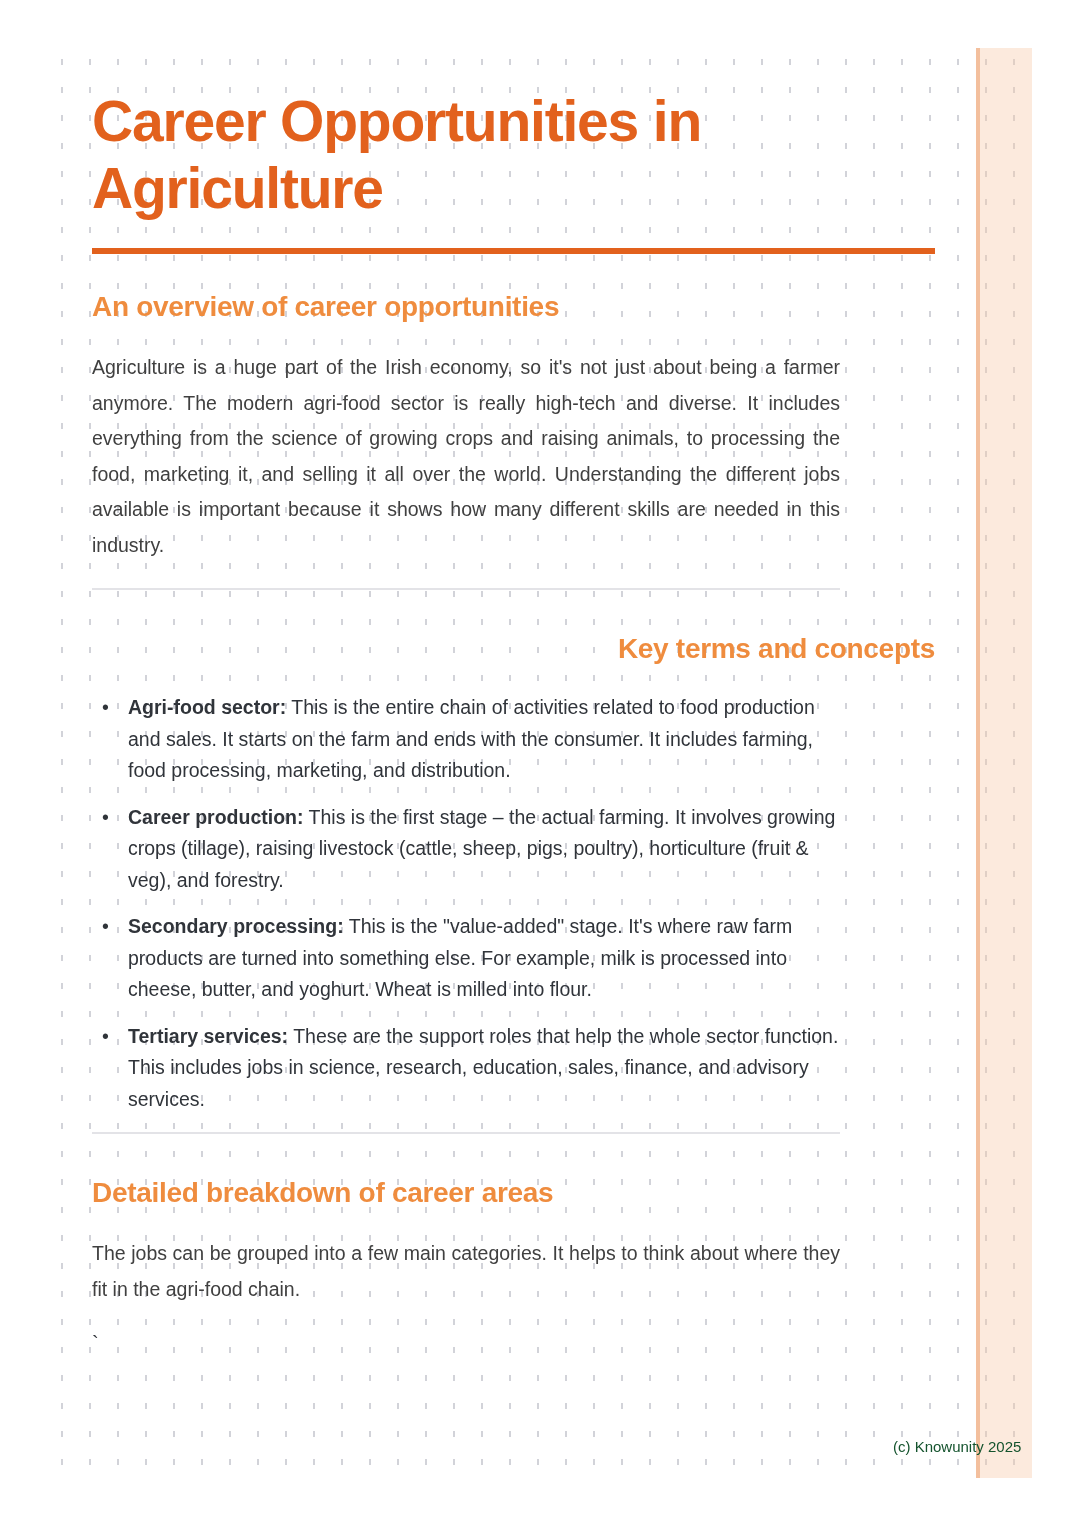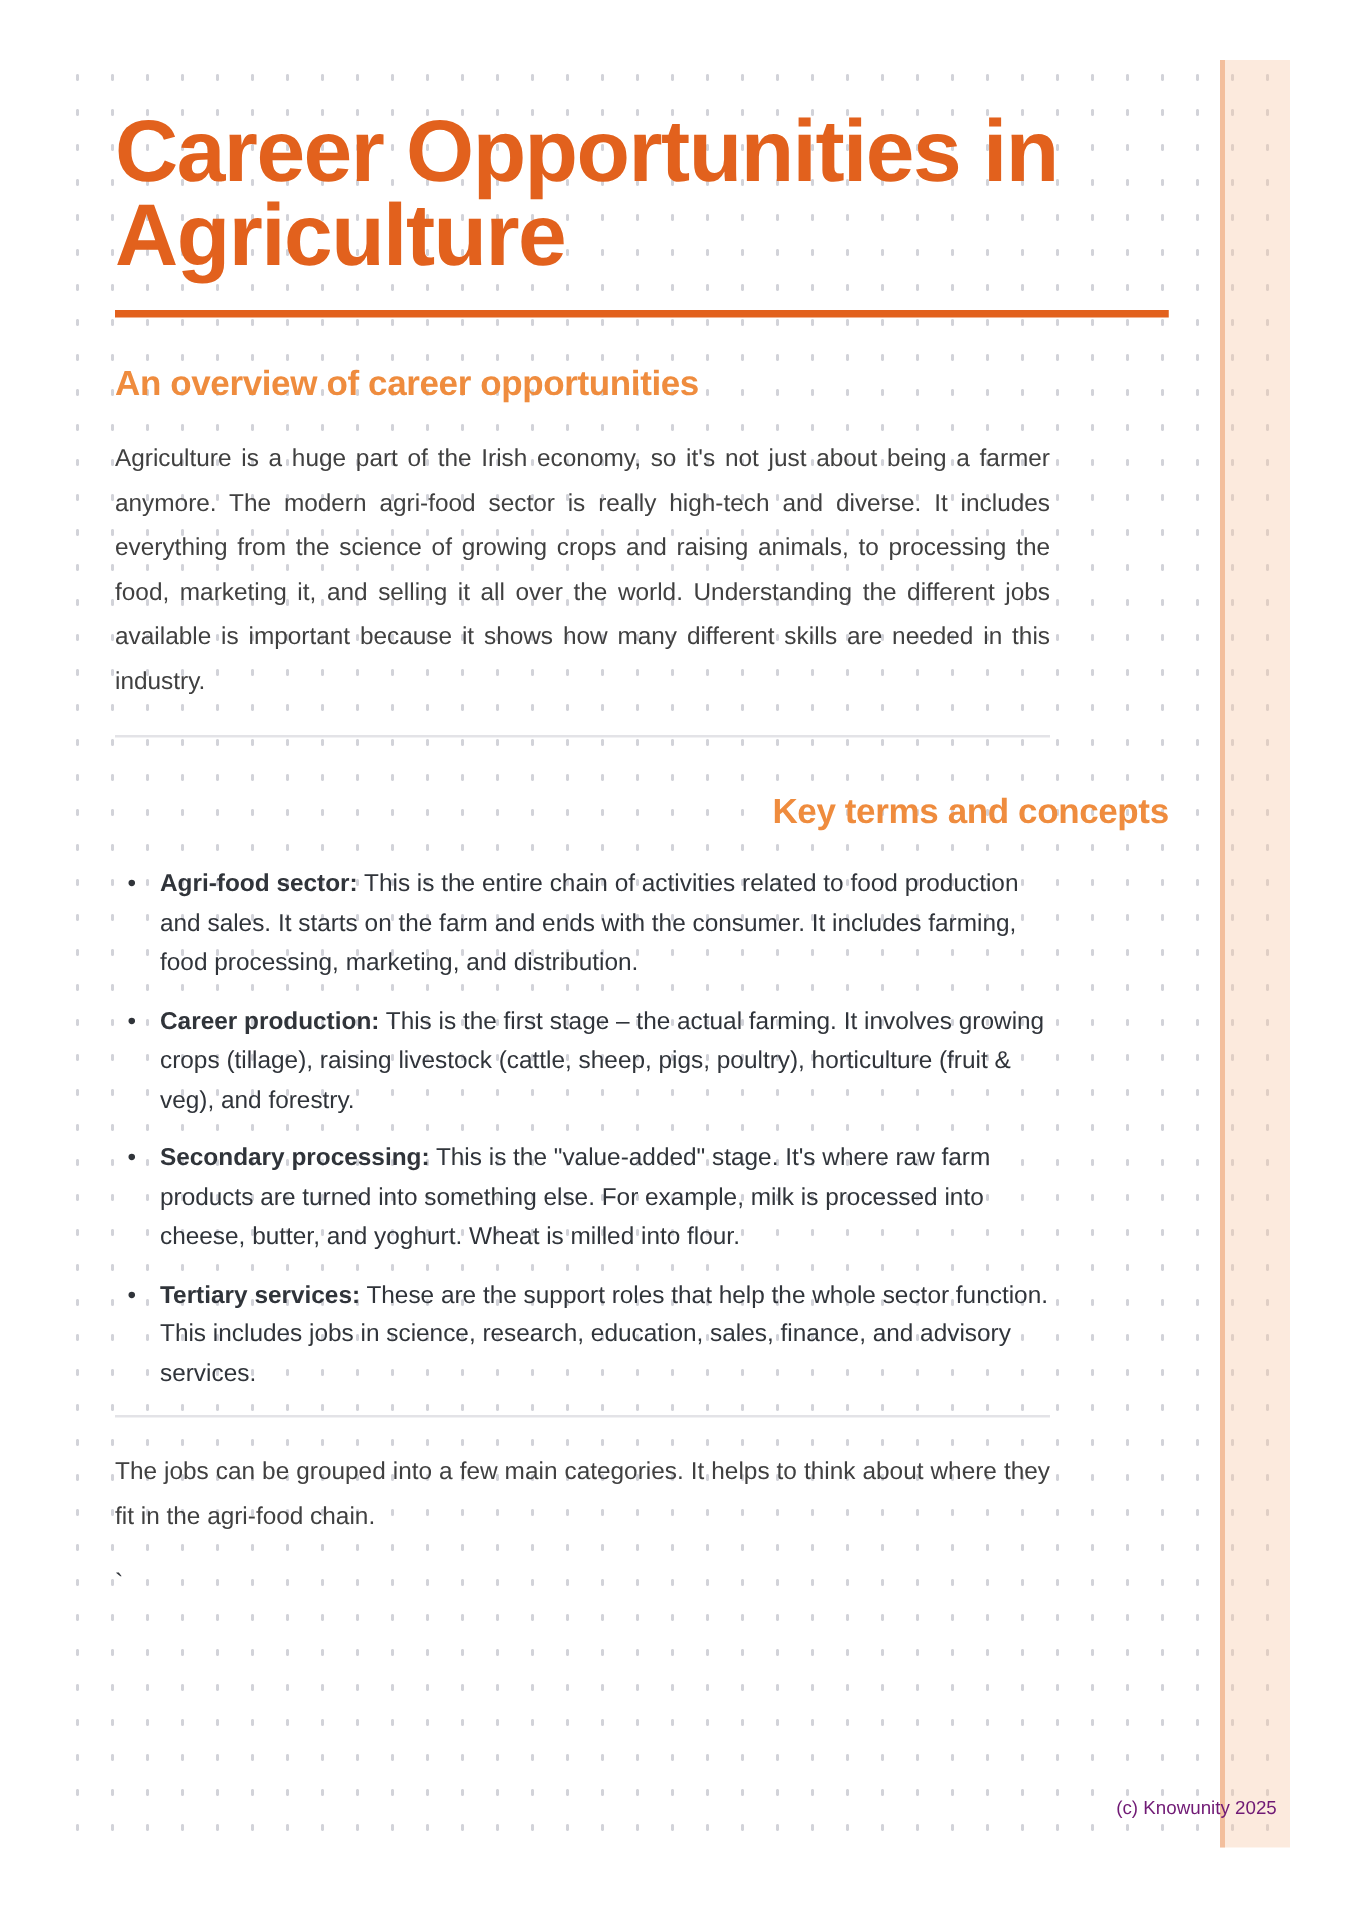--- a/index.html
+++ b/index.html
@@ -25,21 +25,21 @@
     position: absolute; left: 976px; top: 48px; width: 56px; height: 1430px;
     background: rgba(246, 199, 165, 0.38);
     border-left: 4px solid rgba(233, 147, 94, 0.5);
     box-sizing: border-box;
   }
   .content {
     position: absolute; left: 92px; top: 0; width: 843px;
   }
   .title {
     margin: 88px 0 0 0;
-    font-size: 70px; line-height: 67px; font-weight: bold;
+    font-size: 57px; line-height: 67px; font-weight: bold;
     letter-spacing: -1.2px;
     color: #e2611d;
   }
   .title-rule {
     margin-top: 26px;
     width: 843px; height: 6px;
     background: #e2611d;
     border: none;
   }
   .section-heading {
@@ -84,21 +84,21 @@
   }
   .term-name { font-weight: bold; text-align: right; }
   .stray-char {
     margin: 24px 0 0 0;
     font-size: 20px; line-height: 24px;
     color: #30343a;
   }
   .footer-note {
     position: absolute; left: 893px; top: 1438px;
     font-size: 15px;
-    color: #701a75;
+    color: #14532d;
     z-index: 3;
     white-space: nowrap;
   }
   .dots, .stripe { z-index: 0; }
   .content { z-index: 2; }
 </style>
 </head>
 <body>
 
 <div class="page">
@@ -130,19 +130,20 @@
         <span class="term-name">Secondary processing:</span><span> This is the "value-added" stage. It's where raw farm products are turned into something else. For example, milk is processed into cheese, butter, and yoghurt. Wheat is milled into flour.</span>
       </li>
       <li class="term-item">
         <span class="bullet-glyph">•</span>
         <span class="term-name">Tertiary services:</span><span> These are the support roles that help the whole sector function. This includes jobs in science, research, education, sales, finance, and advisory services.</span>
       </li>
     </ul>
 
     <div class="divider divider-2"></div>
 
+    <h2 class="section-heading h-breakdown">Detailed breakdown of career areas</h2>
     <p class="body-par">The jobs can be grouped into a few main categories. It helps to think about where they fit in the agri-food chain.</p>
 
     <p class="stray-char">`</p>
   </div>
 
   <div class="footer-note">(c) Knowunity 2025</div>
 </div>
 
 </body></html>

